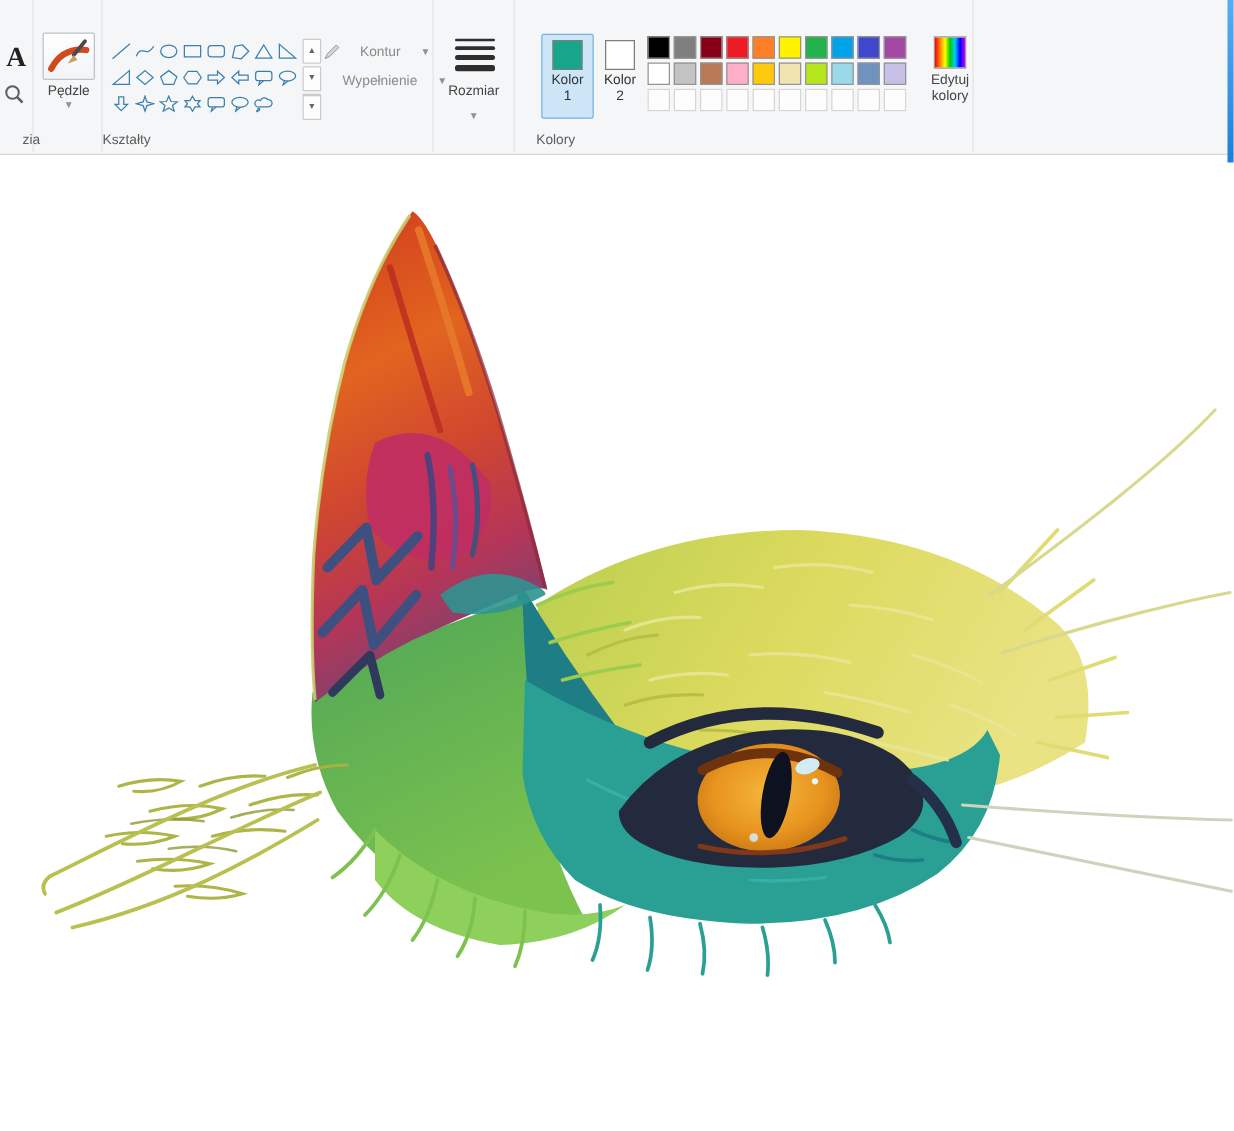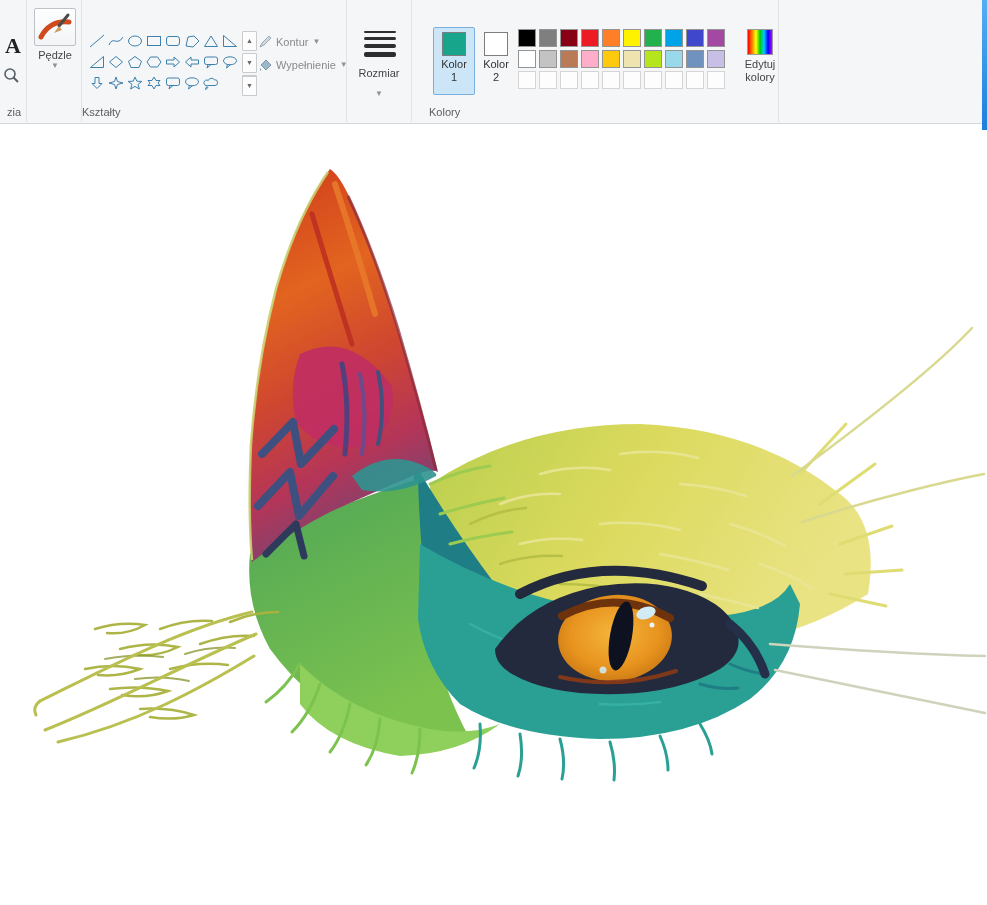--- a/index.html
+++ b/index.html
@@ -13,36 +13,36 @@
   .glabel{position:absolute;bottom:4px;left:0;width:100%;text-align:left;
           font-size:11px;color:#5d5d5d;white-space:nowrap;}
   .arrow{color:#8e9398;font-size:8px;line-height:8px;}
 
   
   .atool{position:absolute;top:33px;left:5px;font-family:"Liberation Serif",serif;
          font-weight:bold;font-size:22px;color:#222;}
   .magwrap{position:absolute;top:67px;left:3px;}
 
   
-  .brush-btn{position:absolute;top:8px;left:7px;width:42px;text-align:center;cursor:default;}
+  .brush-btn{position:absolute;top:26px;left:7px;width:42px;text-align:center;cursor:default;}
   .brush-iconbox{width:40px;height:36px;border:1px solid #bcc2c8;border-radius:2px;
                  background:linear-gradient(#ffffff,#f2f4f6);display:flex;align-items:center;justify-content:center;}
   .brush-label{font-size:11px;color:#444;margin-top:3px;}
   .brush-btn .arrow{display:block;margin-top:1px;}
 
   
   .shape-grid{position:absolute;top:30px;left:5px;display:grid;
               grid-template-columns:repeat(8,19px);grid-auto-rows:21px;}
   .shape-cell{display:flex;align-items:center;justify-content:center;}
   .shape-cell svg{stroke:#3c80ad;fill:none;stroke-width:1;}
   .shape-scroll{position:absolute;left:160px;top:31px;width:14px;}
   .sbtn{width:13px;height:18px;margin-bottom:2px;border:1px solid #c9cccf;background:#fdfdfd;
         font-size:7px;color:#666;text-align:center;line-height:17px;border-radius:1px;}
   .kf-btn{position:absolute;left:176px;width:96px;height:18px;font-size:11px;color:#8a8a8a;
-          display:flex;align-items:center;gap:4px;white-space:nowrap;}
+          display:flex;align-items:center;gap:16px;white-space:nowrap;}
 
   
   .size-icon{position:absolute;top:31px;left:16px;width:34px;}
   .size-icon span{display:block;background:#2e2e2e;border-radius:2px;margin:0 auto 4px auto;width:32px;}
   .size-label{position:absolute;top:67px;width:100%;text-align:center;font-size:11px;color:#444;}
   .size-arrow{position:absolute;top:82px;width:100%;text-align:center;}
 
   
   .colbtn{position:absolute;top:27px;width:40px;height:66px;text-align:center;border:1px solid transparent;border-radius:2px;}
   .colbtn.selected{background:#cde6f7;border-color:#7ab0e0;}
@@ -73,21 +73,21 @@
 <div class="ribbon">
 
   <div class="grp" style="left:0;width:26px">
     <div class="atool">A</div>
     <div class="magwrap">
       <svg width="17" height="17" viewBox="0 0 17 17">
         <circle cx="7" cy="7" r="5" fill="none" stroke="#55606b" stroke-width="1.6"></circle>
         <line x1="10.5" y1="10.5" x2="15" y2="15" stroke="#55606b" stroke-width="2"></line>
       </svg>
     </div>
-    <div class="glabel" style="text-align:center;padding-left:1px">zia</div>
+    <div class="glabel" style="text-align:left;padding-left:18px">zia</div>
   </div>
 
   <div class="grp" style="left:27px;width:54px">
     <div class="brush-btn">
       <div class="brush-iconbox">
         <svg width="34" height="30" viewBox="0 0 34 30">
           <path d="M3 25 Q12 8 31 10" stroke="#cf4a1c" stroke-width="5" fill="none" stroke-linecap="round"></path>
           <path d="M30 3 L21 14" stroke="#4a4a4a" stroke-width="3" stroke-linecap="round"></path>
           <path d="M21 14 l-5 7 l8 -3 z" fill="#c99c60"></path>
         </svg>

